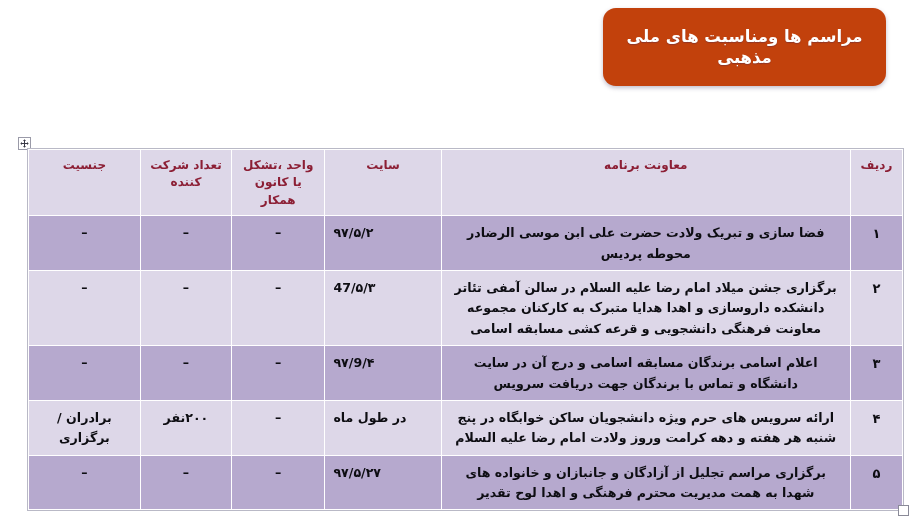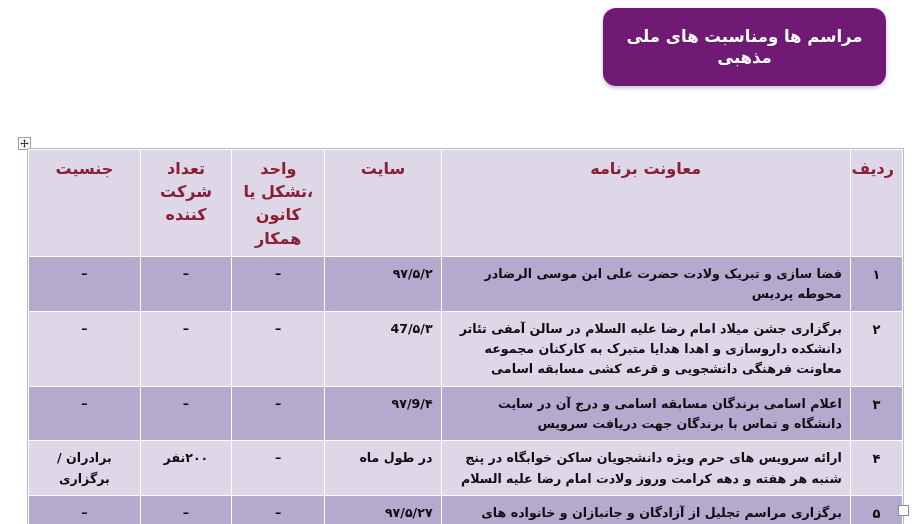--- a/index.html
+++ b/index.html
@@ -20,21 +20,21 @@
   #title-badge-wrap {
     position: absolute;
     top: 8px;
     right: 34px;
     width: 283px;
     height: 78px;
   }
   #title-badge {
     position: absolute;
     inset: 0;
-    background: #701a75;
+    background: #c2410c;
     border-radius: 13px;
     box-shadow: 0 2px 4px rgba(120,110,140,0.45);
     display: flex;
     align-items: center;
     justify-content: center;
     text-align: center;
   }
   #title-badge-text {
     color: #ffffff;
     font-size: 16.5px;
@@ -91,40 +91,40 @@
   }
   
   #program-table {
     outline: 1px solid #b9b9c6;
     outline-offset: 0;
   }
 
   thead tr { background: #ddd7e8; height: 58px; }
   thead th {
     color: #8c1f35;
-    font-size: 16px;
+    font-size: 12px;
     font-weight: bold;
     text-align: center;
     line-height: 1.45;
     vertical-align: top;
     padding-top: 10px;
   }
 
   tbody tr.row-dark  { background: #b6a9ce; }
   tbody tr.row-light { background: #ddd7e8; }
 
   tbody td {
     color: #0d0d12;
     font-size: 12.6px;
     font-weight: bold;
     line-height: 1.62;
   }
   td.c-index   { text-align: center; font-size: 13px; }
-  td.c-title   { text-align: right; }
-  td.c-date    { text-align: right; margin-top: 38px; }
+  td.c-title   { text-align: center; }
+  td.c-date    { text-align: left; margin-top: 38px; }
   td.c-unit    { text-align: center; }
   td.c-count   { text-align: center; }
   td.c-gender  { text-align: center; line-height: 1.6; }
 
   
   col.w-index  { width: 48px; }
   col.w-title  { width: 377px; }
   col.w-date   { width: 107px; }
   col.w-unit   { width: 86px; }
   col.w-count  { width: 84px; }

